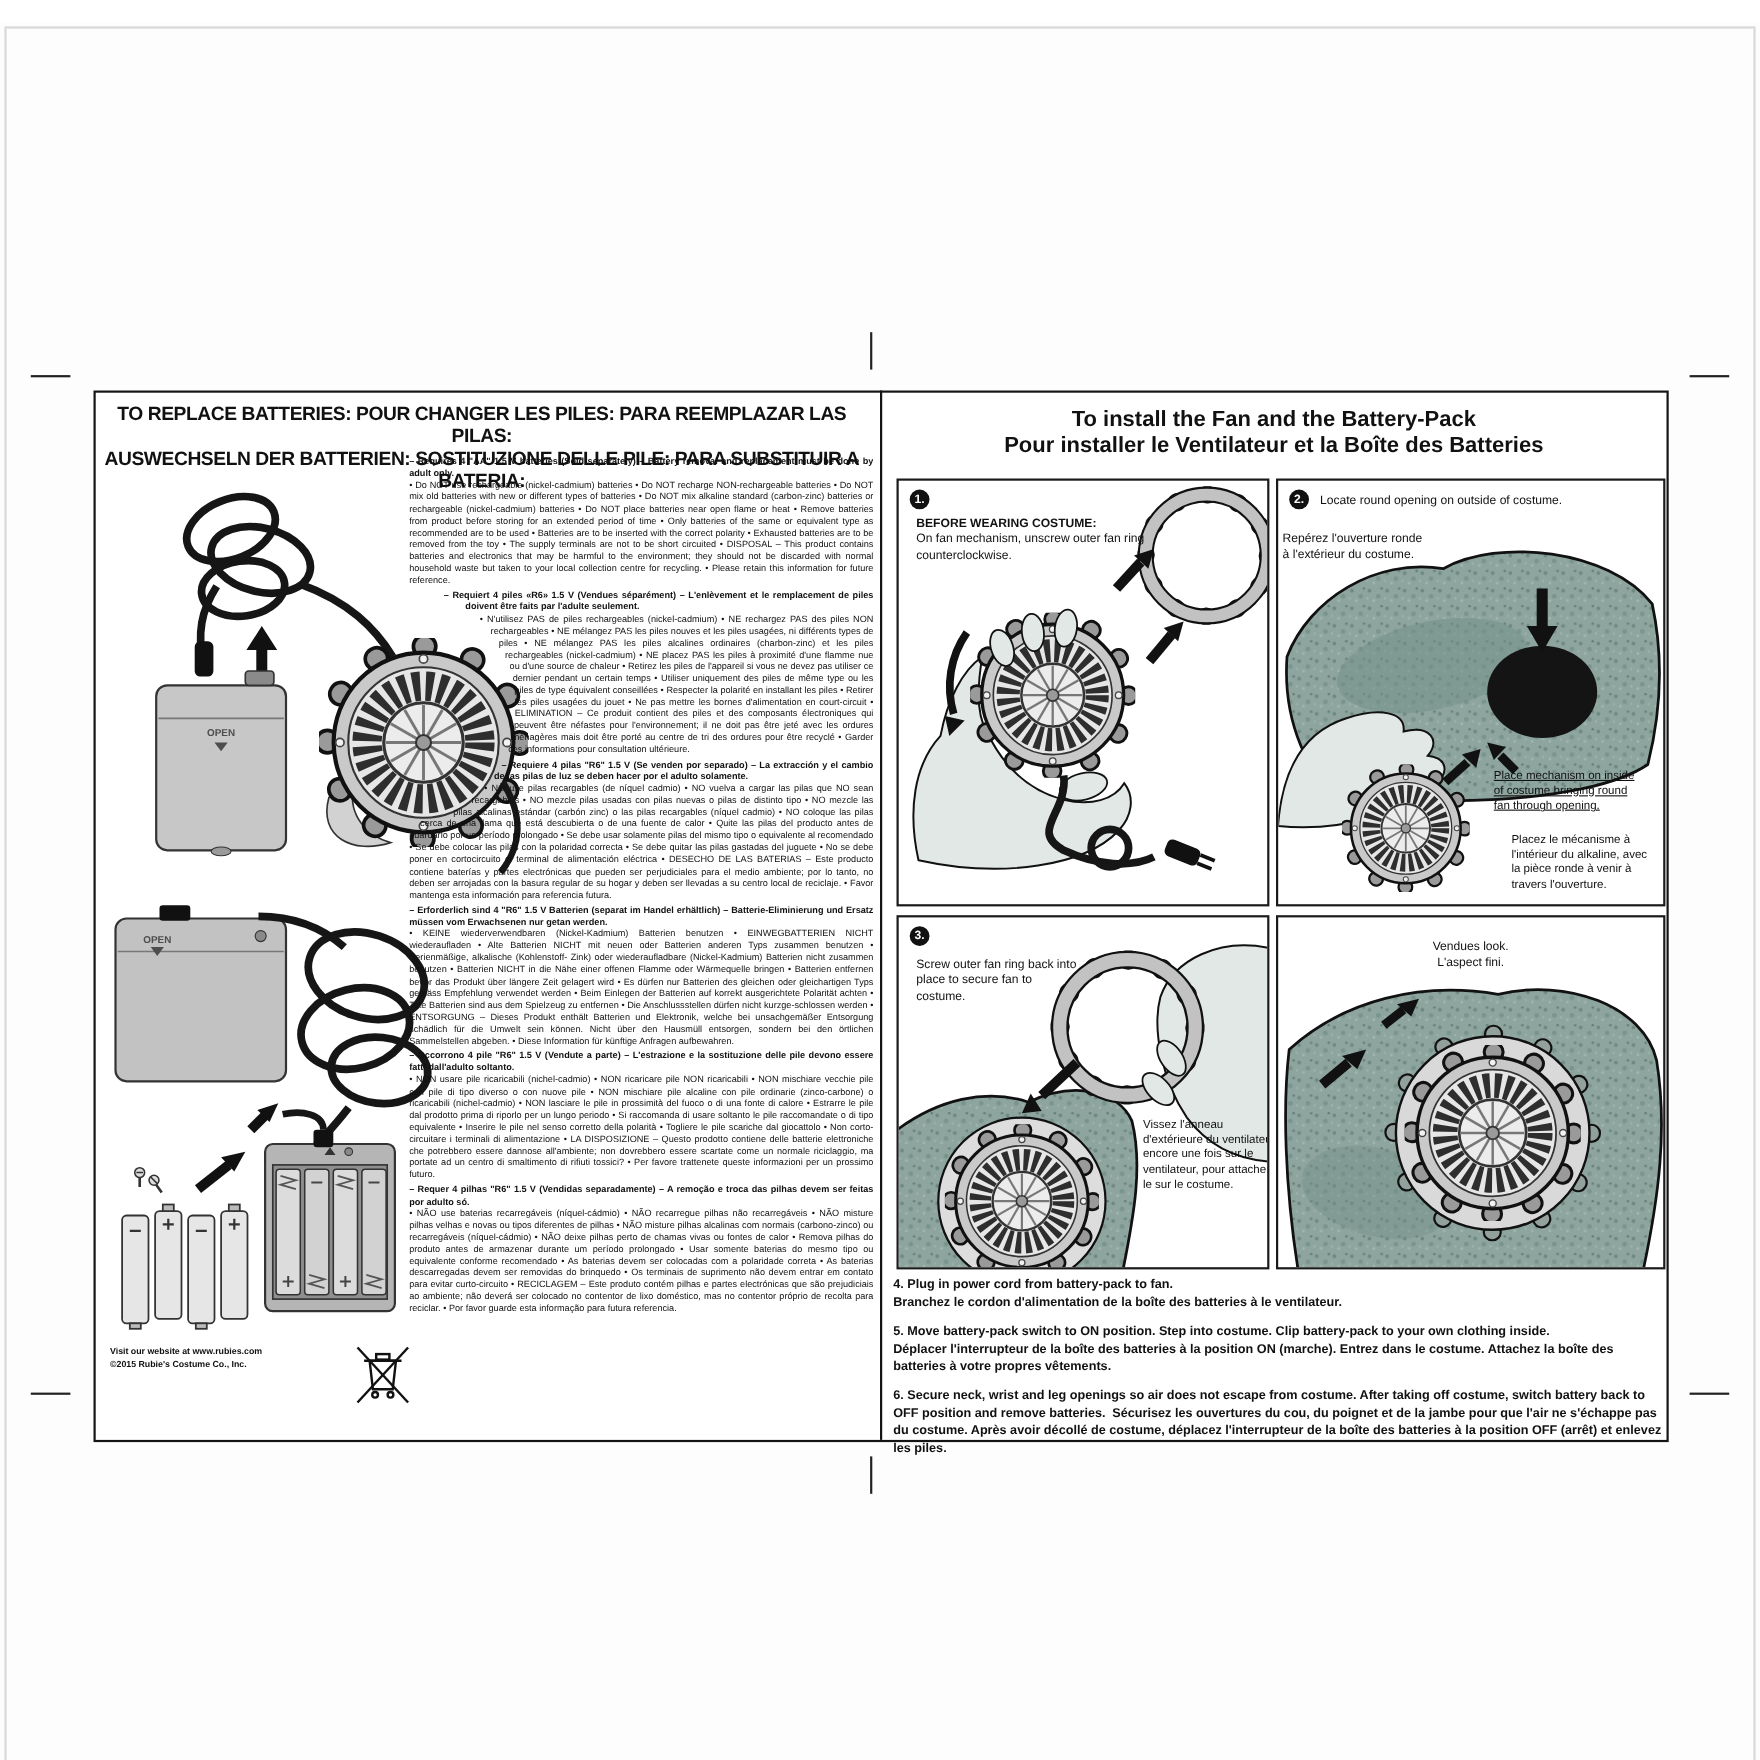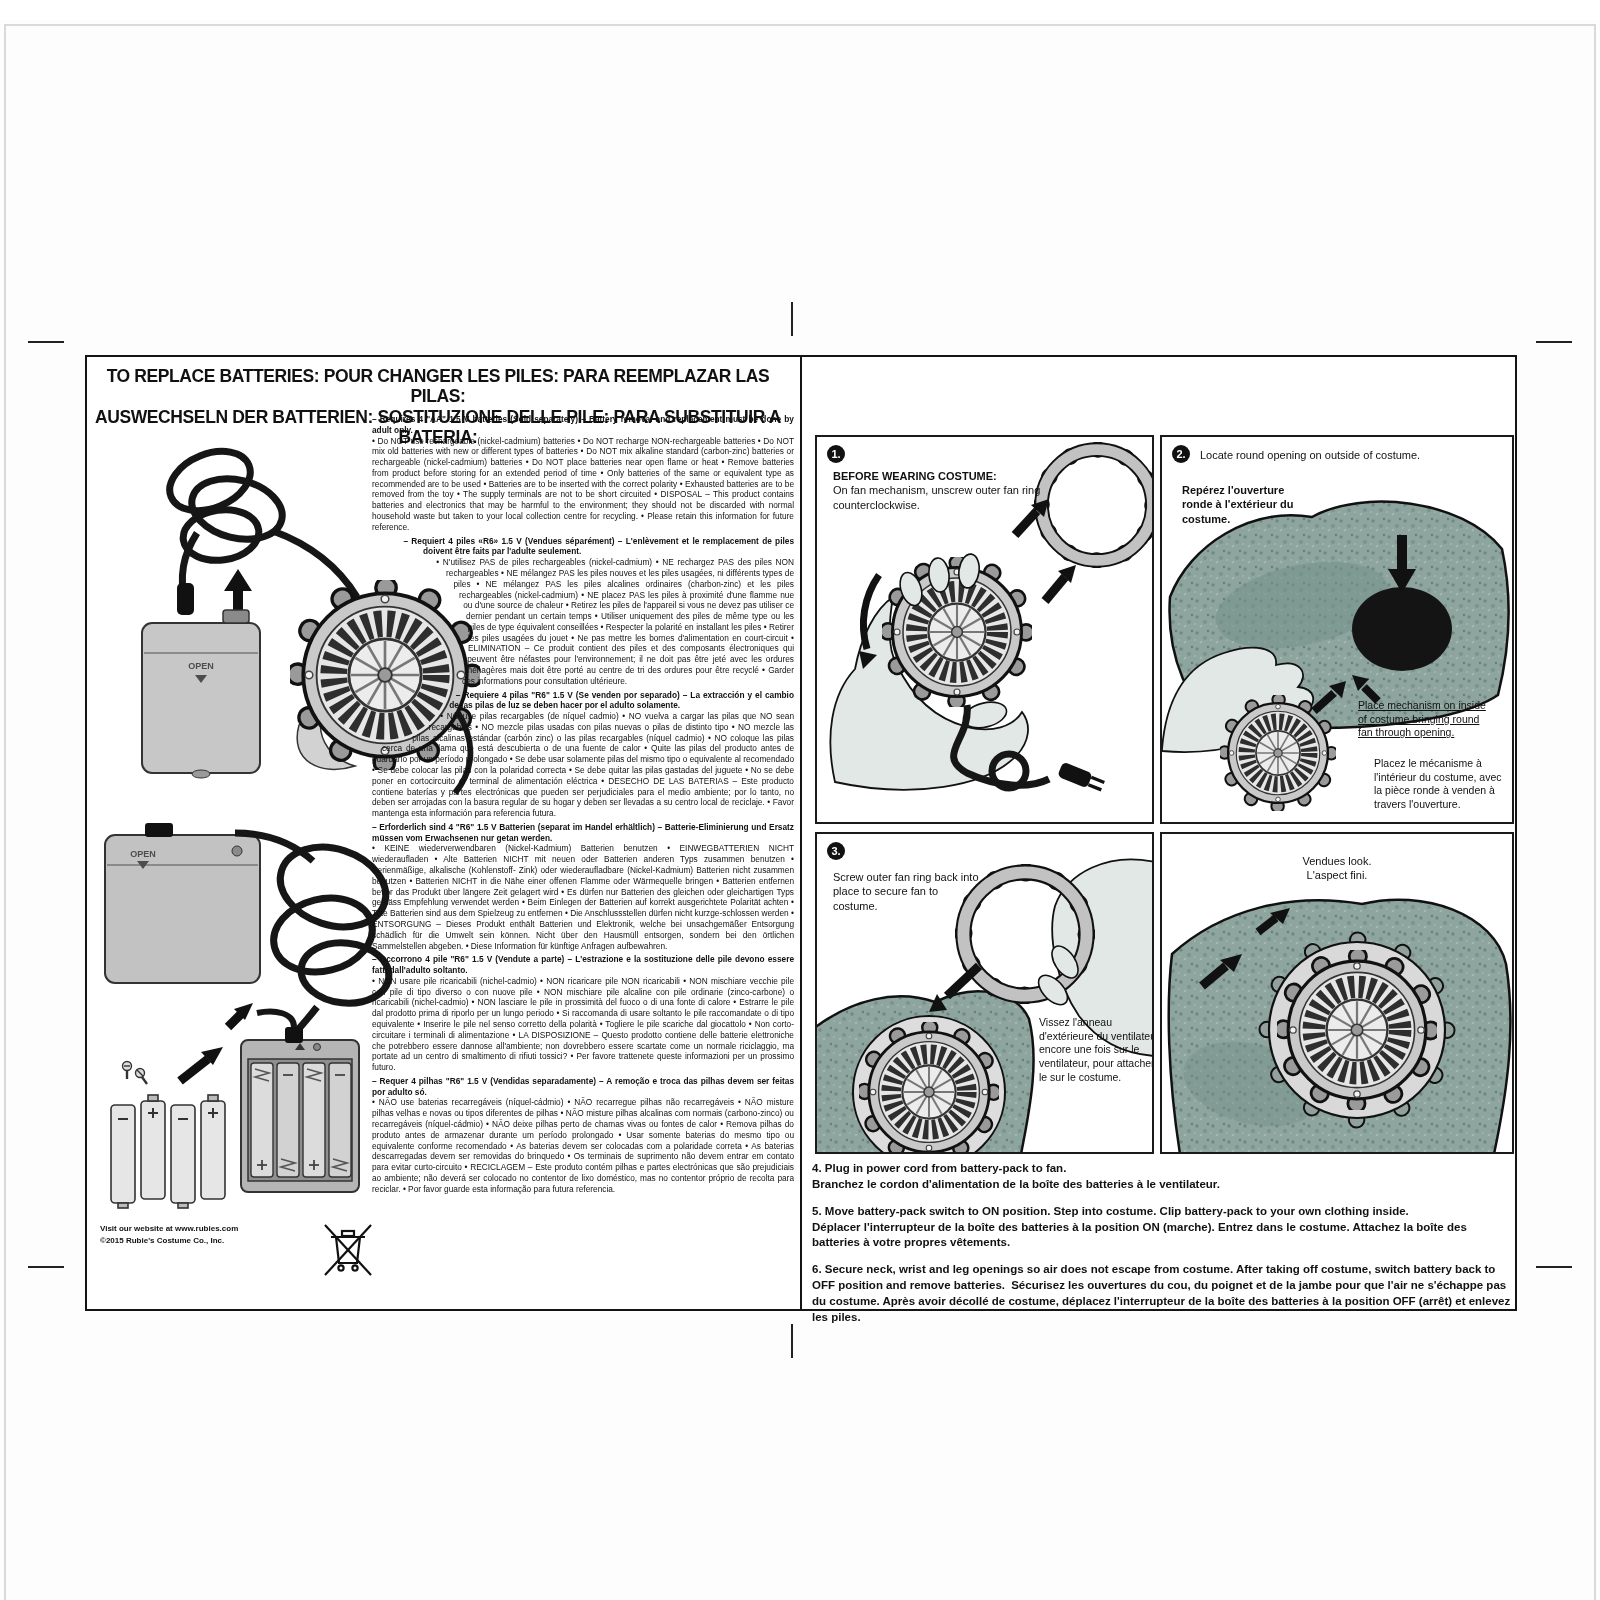--- a/index.html
+++ b/index.html
@@ -259,20 +259,24 @@
       <span class="h">– Requer 4 pilhas "R6" 1.5 V (Vendidas separadamente) – A remoção e troca das pilhas devem ser feitas por adulto só.</span>
       <span class="b">• NÃO use baterias recarregáveis (níquel-cádmio) • NÃO recarregue pilhas não recarregáveis • NÃO misture pilhas velhas e novas ou tipos diferentes de pilhas • NÃO misture pilhas alcalinas com normais (carbono-zinco) ou recarregáveis (níquel-cádmio) • NÃO deixe pilhas perto de chamas vivas ou fontes de calor • Remova pilhas do produto antes de armazenar durante um período prolongado • Usar somente baterias do mesmo tipo ou equivalente conforme recomendado • As baterias devem ser colocadas com a polaridade correta • As baterias descarregadas devem ser removidas do brinquedo • Os terminais de suprimento não devem entrar em contato para evitar curto-circuito • RECICLAGEM – Este produto contém pilhas e partes electrónicas que são prejudiciais ao ambiente; não deverá ser colocado no contentor de lixo doméstico, mas no contentor próprio de recolta para reciclar. • Por favor guarde esta informação para futura referencia.</span>
     </p>
   </div>
 
   <div class="lfooter">
     <div>Visit our website at www.rubies.com</div>
     <div>©2015 Rubie's Costume Co., Inc.</div>
   </div>
 
+  <div class="rtitle">
+    <div>To install the Fan and the Battery-Pack</div>
+    <div>Pour installer le Ventilateur et la Boîte des Batteries</div>
+  </div>
 
   <div class="panel" id="panel1">
     <svg class="art" width="335" height="385" viewBox="0 0 335 385">
       <use href="#ringSym" x="217" y="5" width="126" height="126"></use>
       <g fill="#111" stroke="#111">
         <line x1="198" y1="98" x2="220" y2="74" stroke-width="9"></line>
         <polygon points="232,62 227,80 214,68" stroke="none"></polygon>
         <line x1="228" y1="164" x2="248" y2="140" stroke-width="9"></line>
         <polygon points="259,128 254,146 241,134" stroke="none"></polygon>
       </g>
@@ -332,23 +336,23 @@
         <polygon points="184,244 180,261 167,249" fill="#111"></polygon>
       </g>
 
       <g>
         <line x1="216" y1="264" x2="202" y2="250" stroke="#111" stroke-width="8"></line>
         <polygon points="190,238 207,242 196,254" fill="#111"></polygon>
       </g>
     </svg>
     <div class="badge" style="left:10px;top:8px;">2.</div>
     <div class="ptxt" style="left:38px;top:11px;width:300px;">Locate round opening on outside of costume.</div>
-    <div class="ptxt" style="left:20px;top:46px;width:132px;font-weight:bold;">Repérez l'ouverture ronde à l'extérieur du costume.</div>
+    <div class="ptxt" style="left:4px;top:46px;width:132px;">Repérez l'ouverture ronde à l'extérieur du costume.</div>
     <div class="ptxt" style="left:196px;top:262px;width:128px;font-size:10.5px;text-decoration:underline;">Place mechanism on inside of costume bringing round fan through opening.</div>
-    <div class="ptxt" style="left:212px;top:320px;width:132px;font-size:10.5px;">Placez le mécanisme à l'intérieur du costume, avec la pièce ronde à venden à travers l'ouverture.</div>
+    <div class="ptxt" style="left:212px;top:320px;width:132px;font-size:10.5px;">Placez le mécanisme à l'intérieur du alkaline, avec la pièce ronde à venir à travers l'ouverture.</div>
   </div>
 
   <div class="panel" id="panel3">
     <svg class="art" width="335" height="318" viewBox="0 0 335 318">
 
       <path d="M-4,195 C35,165 80,155 118,168 C160,148 200,158 212,185 C222,225 214,270 204,320 L-4,320 Z" fill="url(#speck)" stroke="#111" stroke-width="2.5"></path>
       <circle cx="112" cy="258" r="76" fill="#dddddd" stroke="#111" stroke-width="2"></circle>
       <use href="#fanSym" x="42" y="188" width="140" height="140"></use>
 
       <path d="M338,28 C292,18 250,38 238,72 C230,102 240,150 262,182 C280,206 306,220 338,222 Z" fill="#e2e8e5" stroke="#111" stroke-width="1.8"></path>

